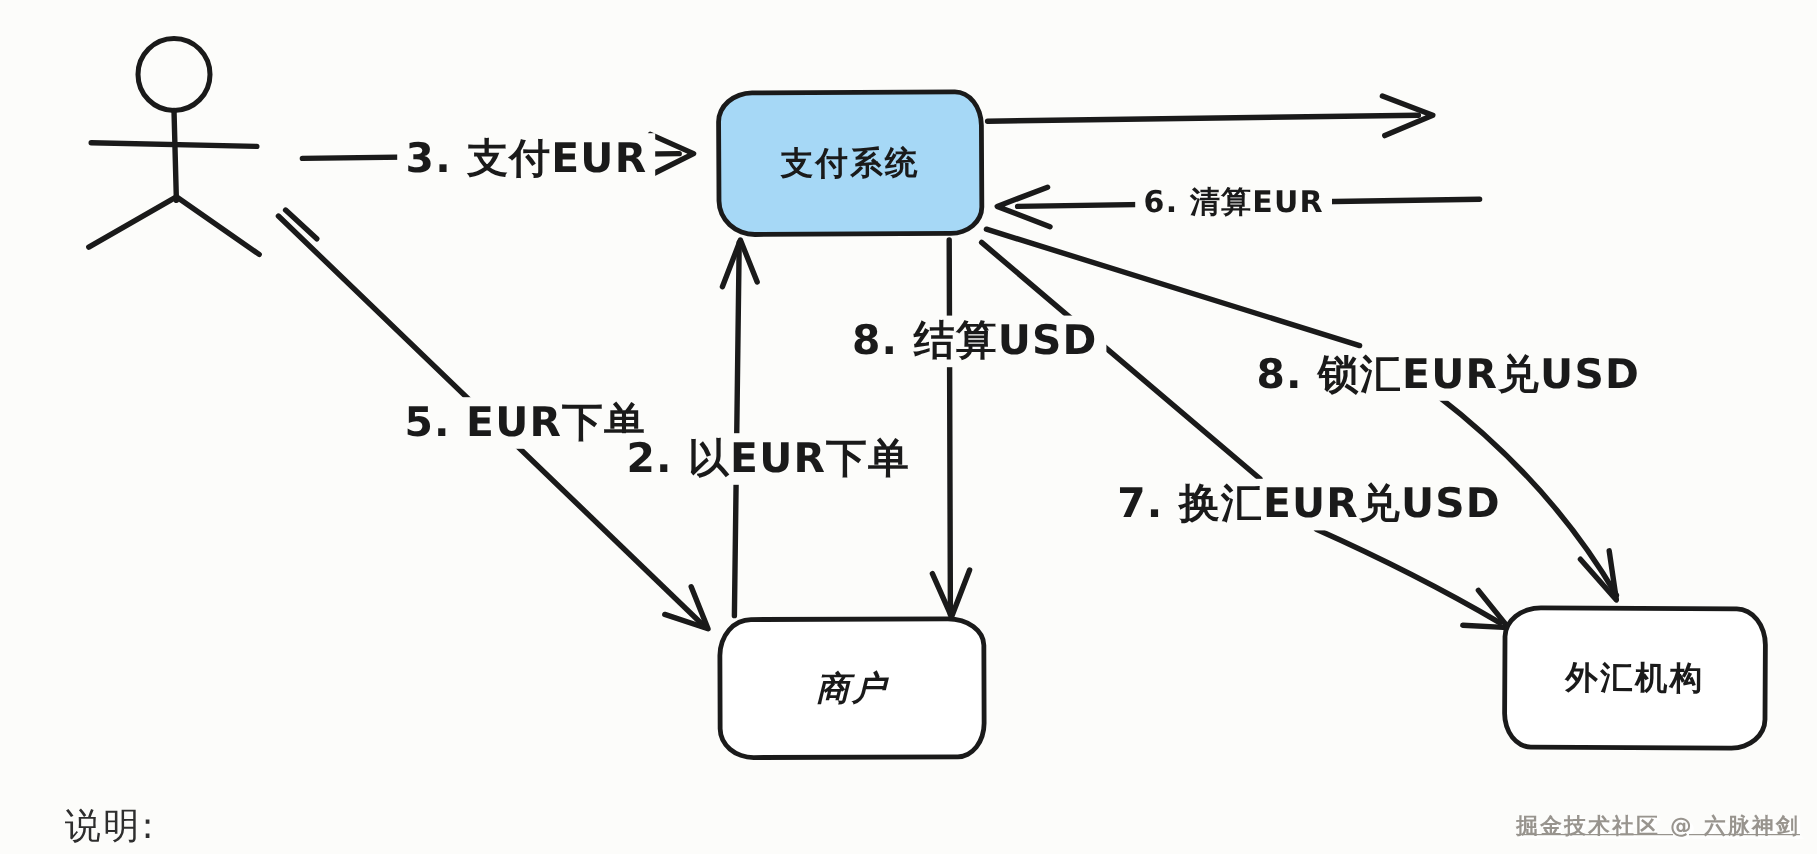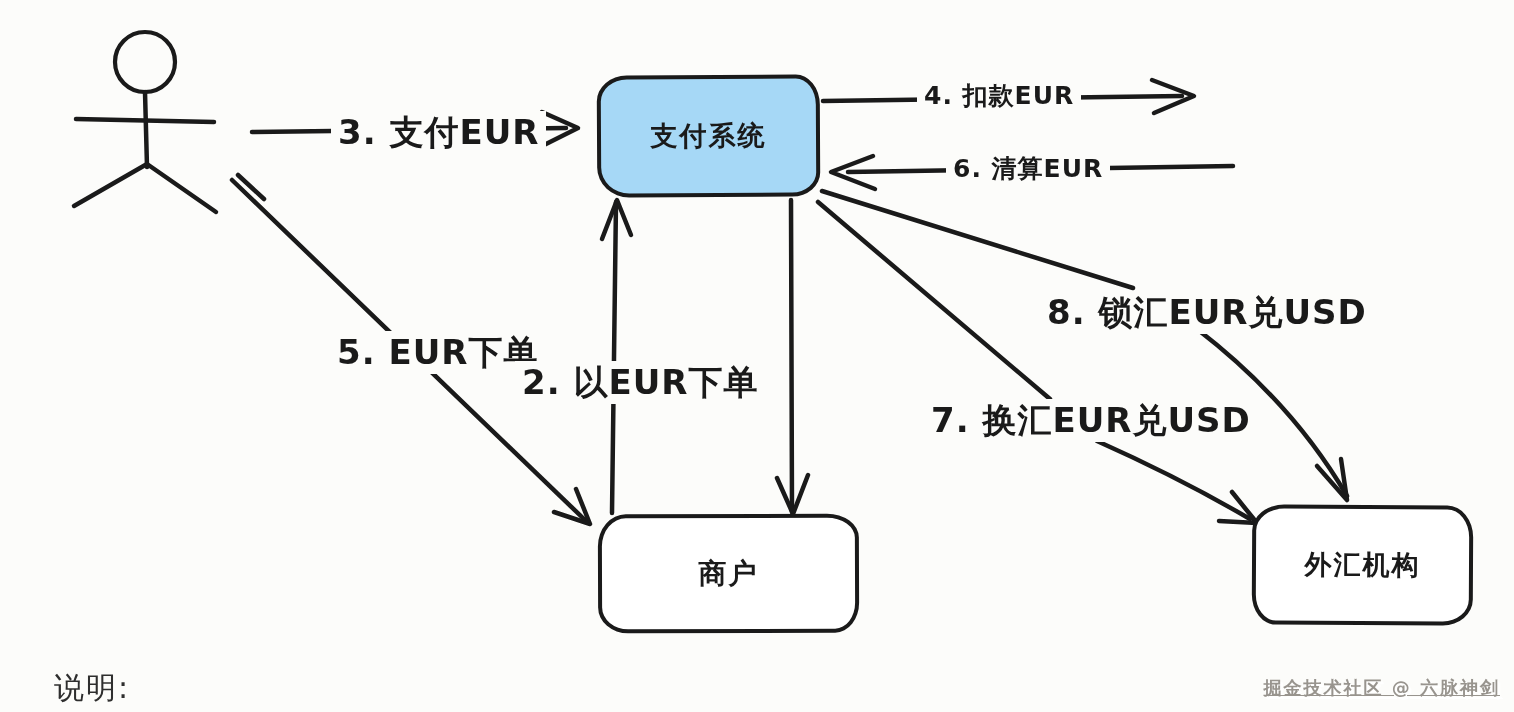--- a/index.html
+++ b/index.html
@@ -114,32 +114,32 @@
       <path d="M777 478 L793 514 L808 475"></path>
     </g>
   </svg>
 
   <div class="edge-label" style="left:330px;top:331px;">5. EUR下单</div>
 
   <div class="edge-label" style="left:515px;top:361px;">2. 以EUR下单</div>
 
   <div class="edge-label" style="left:331px;top:111px;">3. 支付EUR</div>
 
-  <div class="edge-label" style="left:917px;top:80px;font-size:25px;">4. 扣款EUR</div>
 
   <div class="edge-label" style="left:1040px;top:291px;">8. 锁汇EUR兑USD</div>
 
   <div class="edge-label" style="left:946px;top:153px;font-size:25px;">6. 清算EUR</div>
 
   <div class="edge-label" style="left:924px;top:399px;">7. 换汇EUR兑USD</div>
 
+  <div class="edge-label" style="left:703px;top:263px;">8. 结算USD</div>
 
   <div class="node accent r1" style="left:597px;top:75px;width:223px;height:122px;">支付系统</div>
 
 
-  <div class="node r3" style="left:598px;top:514px;width:261px;height:119px;font-size:28px;">商户</div>
+  <div class="node r3" style="left:598px;top:514px;width:224px;height:119px;font-size:28px;font-style:italic;">商户</div>
 
   <div class="node r4" style="left:1252px;top:505px;width:221px;height:120px;">外汇机构</div>
 
   <div class="note-label">说明:</div>
 
   <div class="watermark">掘金技术社区 @ 六脉神剑</div>
 </div>
 
 </body></html>

